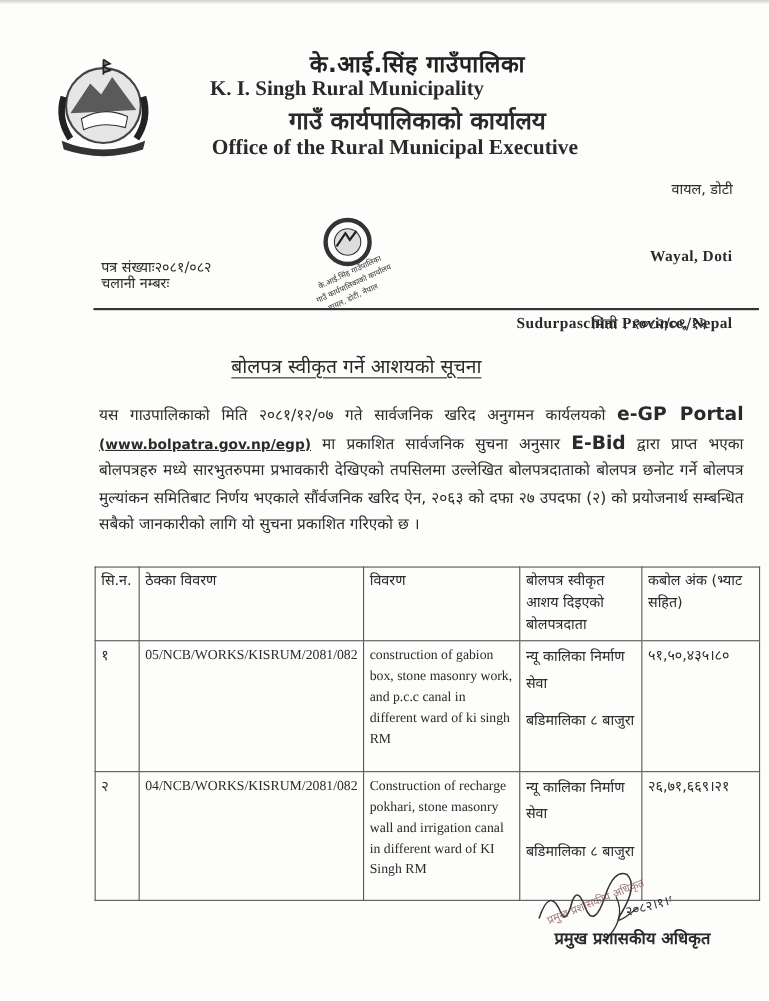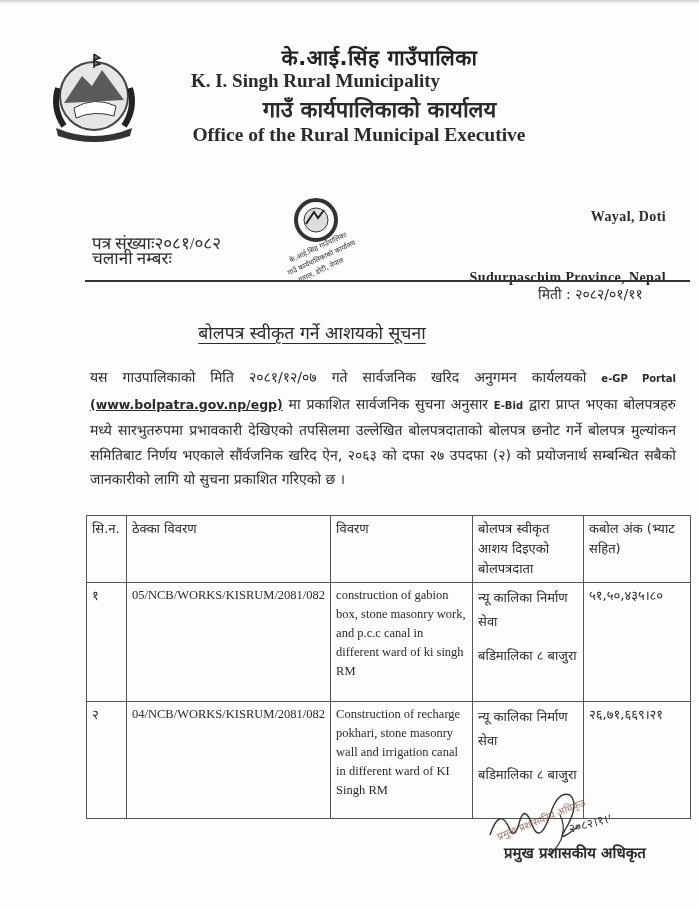--- a/index.html
+++ b/index.html
@@ -10,28 +10,28 @@
   .topshade { position:absolute; left:0; top:0; width:699px; height:4px; background:linear-gradient(#cfcfcf,#fdfdfb); }
   .abs { position:absolute; }
   .serif { font-family:"Liberation Serif", "DejaVu Serif", serif; }
   .emblem { left:44px; top:48px; width:100px; height:100px; }
   .h-np1 { left:0; width:699px; top:43px; text-align:center; font-size:21px; font-weight:bold; letter-spacing:0.5px; color:#222; padding-left:60px; box-sizing:border-box; }
   .h-en1 { left:0; width:571px; top:70px; text-align:center; font-size:19px; font-weight:bold; padding-left:60px; box-sizing:border-box; }
   .h-np2 { left:0; width:699px; top:93px; text-align:center; font-size:22px; font-weight:bold; padding-left:60px; box-sizing:border-box; }
   .h-en2 { left:0; width:699px; top:124px; text-align:center; font-size:19.5px; font-weight:bold; padding-left:19px; box-sizing:border-box; }
   .addr { right:33px; text-align:right; font-size:13px; line-height:17px; }
   .addr .en { font-family:"Liberation Serif", serif; font-weight:bold; font-size:14px; letter-spacing:0.4px;margin-top:44px; }
-  .ref { left:92px; top:236px; font-size:17px; line-height:15px;font-family:Liberation Serif, serif; }
+  .ref { left:92px; top:236px; font-size:13px; line-height:15px; }
   .stamp { left:278px; top:190px; width:95px; height:95px; }
   .rule { left:85px; top:280px; width:605px; height:2px; background:#333; }
   .date { left:538px; top:284px; font-size:14px; }
-  .title { left:0; width:624px; top:320px; text-align:center; font-size:17.5px; }
+  .title { left:0; width:624px; top:320px; text-align:center; font-size:17.5px;padding-left:12px; }
   .title span { text-decoration:underline; text-underline-offset:4px; }
   .para { left:90px; top:365px; width:586px; font-size:14px; line-height:24.5px; text-align:justify; text-align-last:left; }
-  .para b { font-weight:bold; font-family:"DejaVu Sans", sans-serif; font-size:10px; }
+  .para b { font-weight:bold; font-family:"DejaVu Sans", sans-serif; font-size:17px; }
   .para .link { text-decoration:underline; font-weight:bold; font-size:12.5px; }
   table.bids { position:absolute; left:86px; top:515px; width:605px; border-collapse:collapse; font-size:13px; }
   table.bids td { border:1.4px solid #555; vertical-align:top; padding:3px 5px; }
   table.bids .en { font-family:"Liberation Serif", serif; font-size:12.5px; line-height:19px; }
   .c1 { width:29px; } .c2 { width:183px; } .c3 { width:131px; } .c4 { width:100px; }
   .hdr td { height:58px; line-height:20px; }
   .row1 td { height:112px; } .row2 td { height:110px; }
   .bidder { line-height:24px; }
   .bidder .gap { display:block; height:10px; }
   .sig { left:470px; top:785px; width:140px; height:80px; }
@@ -51,20 +51,21 @@
   <path d="M50 6 L50 20 M50 6 L56 10 L50 12 L56 16 L50 18" stroke="#222" stroke-width="1.5" fill="#777"></path>
   <path d="M12 80 Q50 96 88 80 L86 88 Q50 100 14 88 Z" fill="#333"></path>
 </svg>
 
 <div class="abs h-np1">के.आई.सिंह गाउँपालिका</div>
 <div class="abs h-en1 serif">K. I. Singh Rural Municipality</div>
 <div class="abs h-np2">गाउँ कार्यपालिकाको कार्यालय</div>
 <div class="abs h-en2 serif">Office of the Rural Municipal Executive</div>
 
 <div class="abs addr" style="top:164px;">
+  <div>वायल, डोटी</div>
   <div class="en">Wayal, Doti</div>
   <div class="en">Sudurpaschim Province, Nepal</div>
 </div>
 
 <div class="abs ref">
   <div>पत्र संख्याः२०८१/०८२</div>
   <div>चलानी नम्बरः</div>
 </div>
 
 <svg class="abs stamp" viewBox="0 0 95 95">

